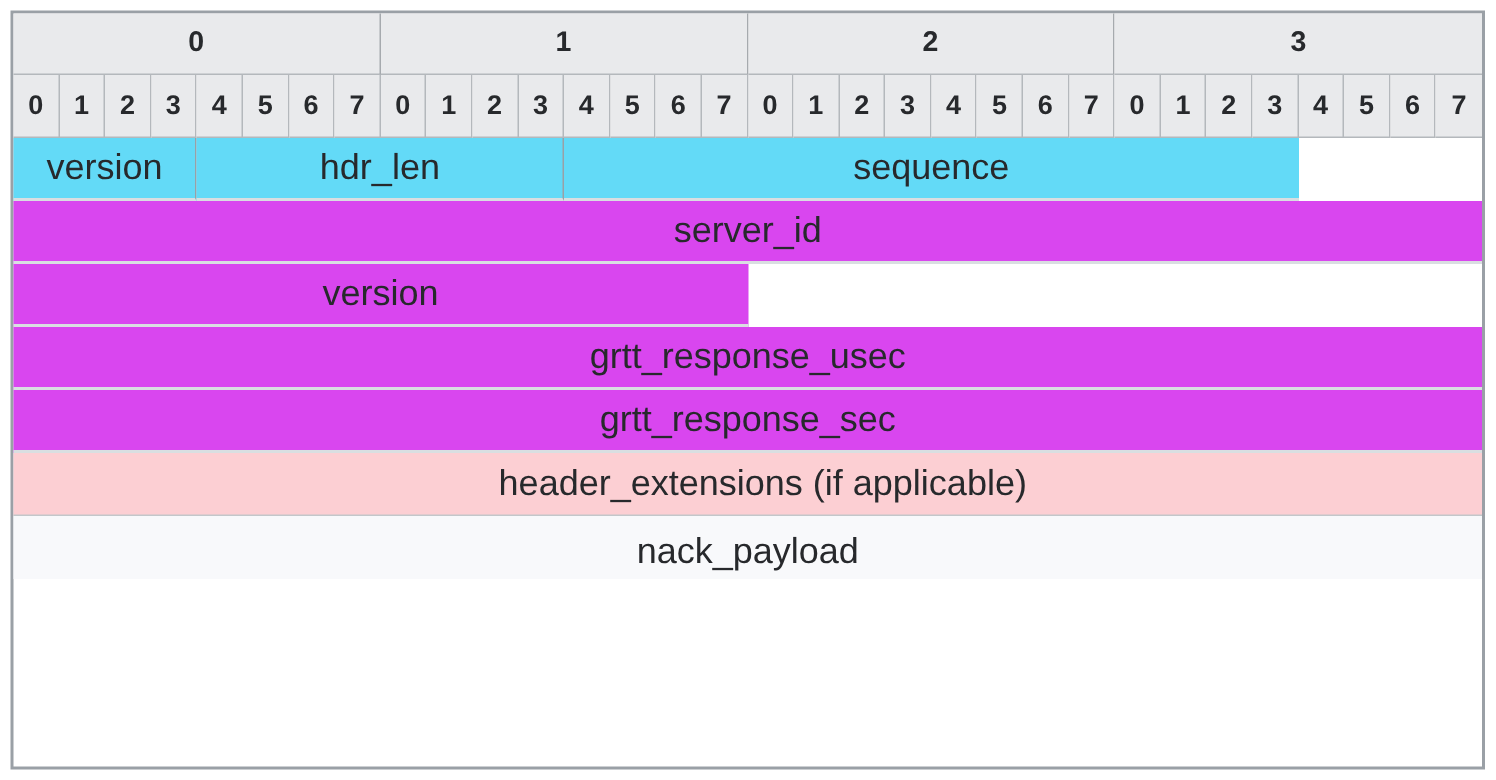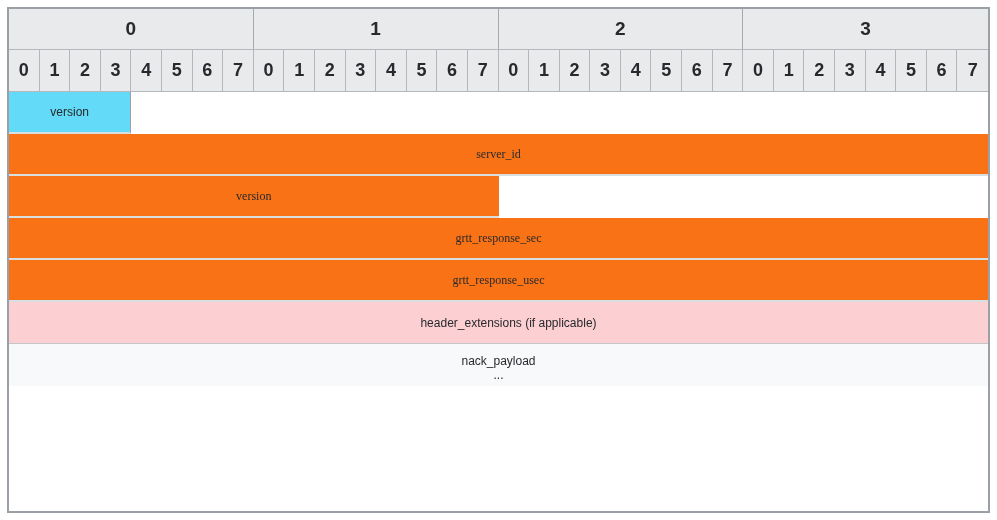--- a/index.html
+++ b/index.html
@@ -31,24 +31,24 @@
     border-right:1px solid #b4b8bc;
     border-bottom:1px solid #b4b8bc;
     font-weight:bold;
   }
   .byte-cell{grid-column:span 8;font-size:19px;border-right:1px solid #a6aaae;}
   .bit-cell{grid-column:span 1;font-size:18px;}
   
   .fcell{
     border-right:1px solid #9aa0a6;
     border-bottom:2px solid #d9dee1;
-    font-size:12px;
+    font-size:24px;
   }
   .cyan-dark{background:#63daf7;}
-  .cyan-light{background:#f97316;font-family:Liberation Serif, serif;}
+  .cyan-light{background:#d946ef;}
   .pink{background:#fccfd3;border-bottom:1px solid #c3c7ca;padding-left:20px;}
   .payload{
     background:#f8f9fb;
     border-bottom:none;
     flex-direction:column;
     justify-content:space-between;
     padding:10px 0 10px 0;
   }
   .span4{grid-column:span 4;}
   .span8{grid-column:span 8;}
@@ -93,29 +93,31 @@
   <div class="cell hcell bit-cell">0</div>
   <div class="cell hcell bit-cell">1</div>
   <div class="cell hcell bit-cell">2</div>
   <div class="cell hcell bit-cell">3</div>
   <div class="cell hcell bit-cell">4</div>
   <div class="cell hcell bit-cell">5</div>
   <div class="cell hcell bit-cell">6</div>
   <div class="cell hcell bit-cell lastcol">7</div>
 
   <div class="cell fcell cyan-dark span4">version</div>
+  <div class="cell fcell cyan-dark span8">hdr_len</div>
+  <div class="cell fcell cyan-dark span16 lastcol">sequence</div>
 
 
   <div class="cell fcell cyan-light span32 lastcol">server_id</div>
 
   <div class="cell fcell cyan-light span16 lastcol">version</div>
 
+  <div class="cell fcell cyan-light span32 lastcol">grtt_response_usec</div>
+
   <div class="cell fcell cyan-light span32 lastcol">grtt_response_sec</div>
-
-  <div class="cell fcell cyan-light span32 lastcol">grtt_response_usec</div>
 
   <div class="cell fcell pink span32 lastcol">header_extensions (if applicable)</div>
 
   <div class="cell fcell payload span32 lastcol">
     <span>nack_payload</span>
     <span>...</span>
   </div>
 
 </div>
 

